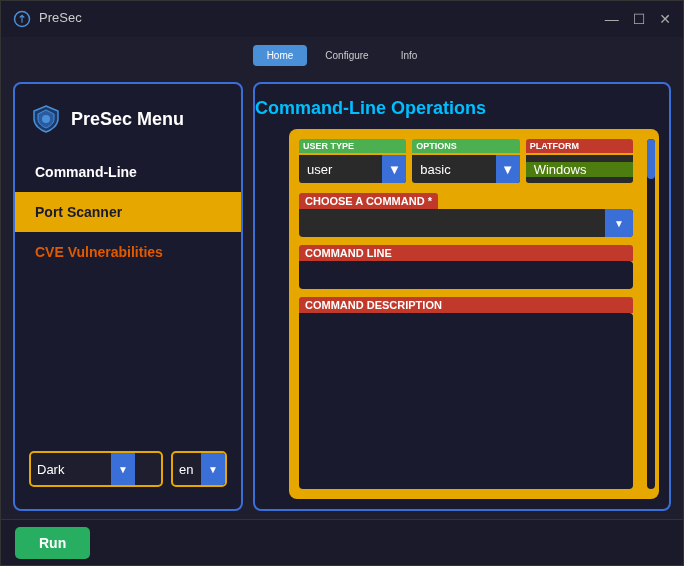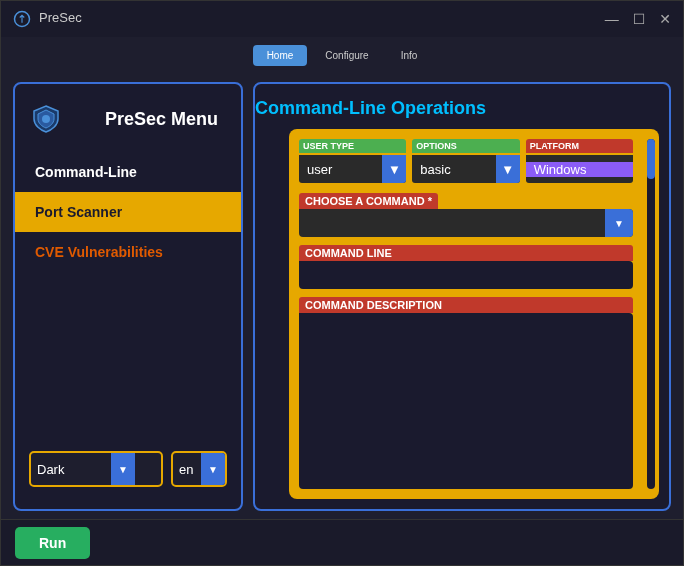--- a/index.html
+++ b/index.html
@@ -106,21 +106,20 @@
       padding: 8px 16px 18px 16px;
     }
     .sidebar-logo-icon {
       width: 30px;
       height: 30px;
     }
     .sidebar-logo-title {
       font-size: 18px;
       font-weight: bold;
       color: #fff;
-      margin-left: 34px;
     }
     .sidebar-menu {
       flex: 1;
       display: flex;
       flex-direction: column;
     }
     .sidebar-item {
       padding: 12px 20px;
       font-size: 14px;
       cursor: pointer;
@@ -286,21 +285,21 @@
       cursor: pointer;
       flex-shrink: 0;
     }
     .platform-display {
       flex: 1;
       padding: 0 8px;
       font-size: 13px;
       color: #aaa;
       display: flex;
       align-items: center;
-      background: #8b5cf6;
+      background: #4d7c0f;
     }
     
     .section-label {
       font-size: 11px;
       font-weight: bold;
       color: #fff;
       background: #c0392b;
       padding: 2px 6px;
       border-radius: 3px 3px 0 0;
       text-transform: uppercase;

